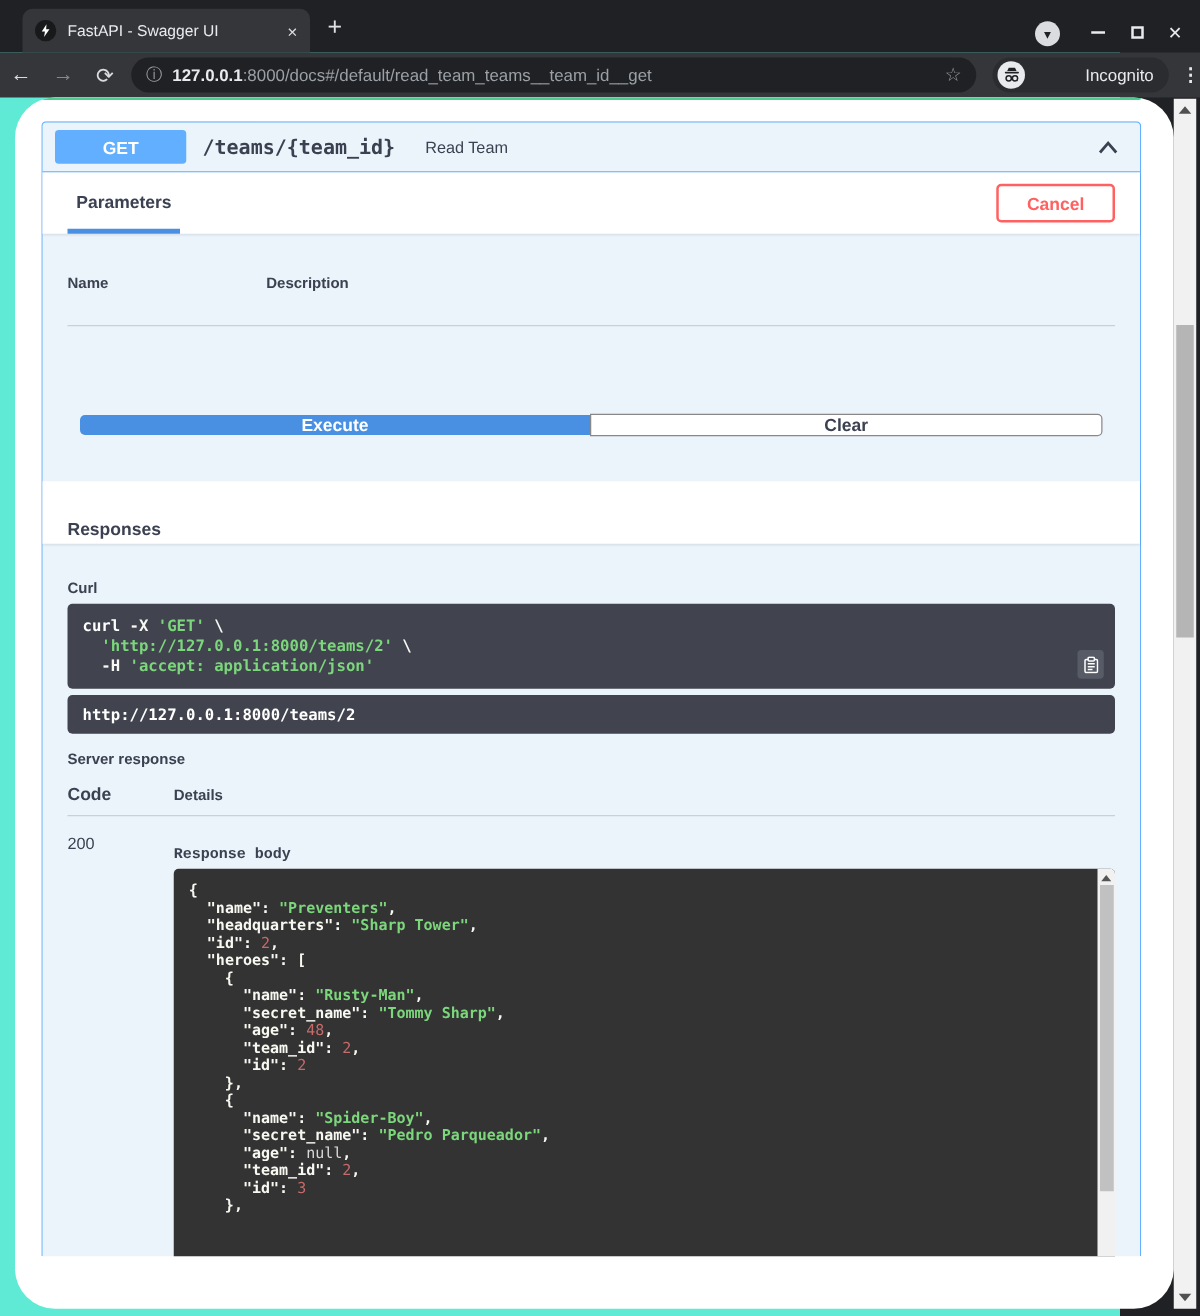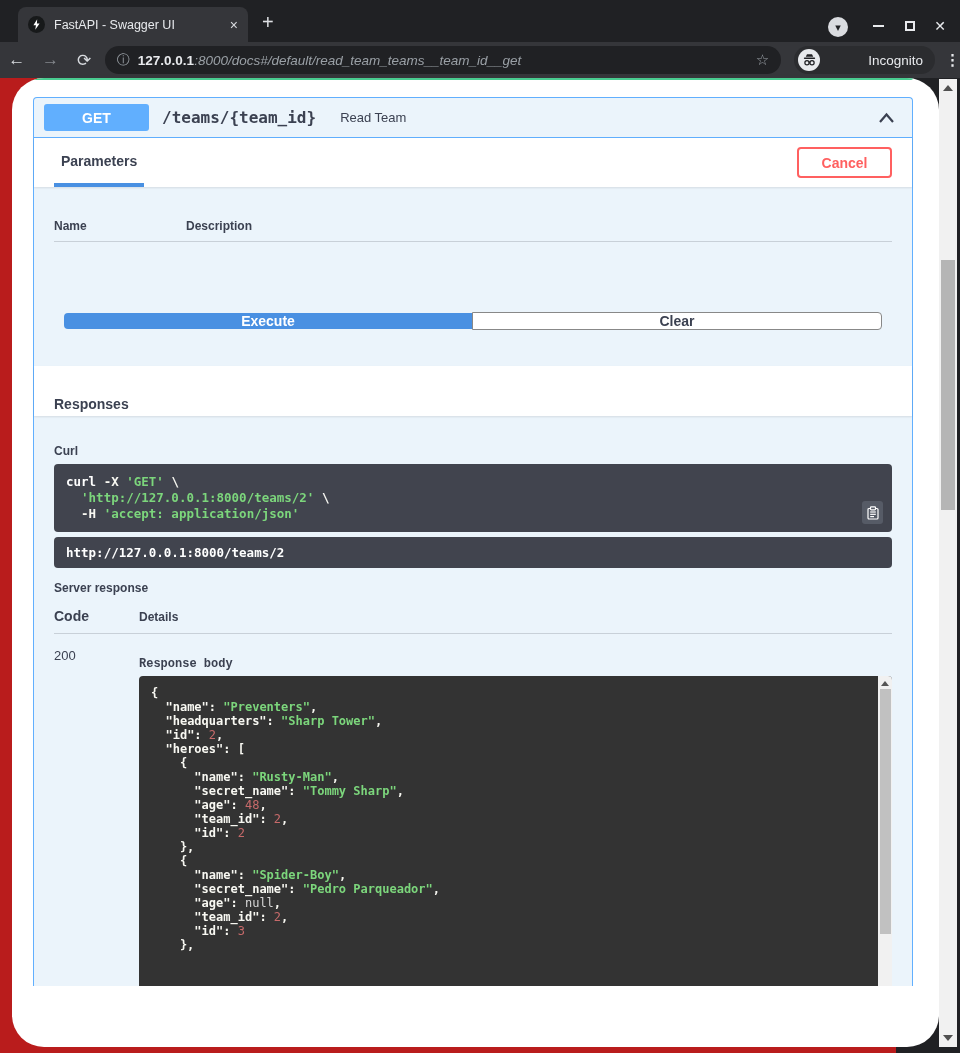--- a/index.html
+++ b/index.html
@@ -1,18 +1,18 @@
 <!DOCTYPE html>
 <html><head>
 <meta charset="utf-8">
 <style>
   * { box-sizing: border-box; margin: 0; padding: 0; }
   html,body { width: 960px; height: 1053px; overflow: hidden; background:#202124;
               font-family:"Liberation Sans", sans-serif; }
-  .window { position:relative; width:896px; height:1053px; background:#b91c1c; }
+  .window { position:relative; width:896px; height:1053px; background:#5eead4; }
 
   
   .tabstrip { position:absolute; left:0; top:0; width:960px; height:42px; background:#202124; }
   .tab { position:absolute; left:18px; top:7px; width:230px; height:35px; background:#35363a;
          border-radius:8px 8px 0 0; display:flex; align-items:center; padding:0 10px; }
   .favicon { width:17px; height:17px; border-radius:50%; background:#17191a; display:flex;
              align-items:center; justify-content:center; flex:0 0 auto; }
   .tab-title { color:#e8eaed; font-size:12.5px; margin-left:9px; white-space:nowrap; overflow:hidden; flex:1; }
   .tab-close { color:#dadce0; font-size:14px; margin-left:6px; cursor:default; }
   .newtab { position:absolute; left:262px; top:11px; color:#dfe1e5; font-size:20px; font-weight:400; }
@@ -26,21 +26,21 @@
 
   .toolbar { position:absolute; left:0; top:42px; width:960px; height:36px; background:#35363a;
              display:flex; align-items:center; }
   .navic { font-size:17px; color:#d8dbdf; width:34px; text-align:center; }
   .navic.fwd { color:#85898e; }
   .omnibox { margin-left:4px; width:684px; height:28px; background:#202124; border-radius:14px;
              display:flex; align-items:center; padding:0 12px; }
   .info-ic { color:#9aa0a6; font-size:13px; margin-right:8px; }
   .url { font-size:13.5px; white-space:nowrap; overflow:hidden; flex:1; }
   .url .host { color:#e8eaed; font-weight:bold; }
-  .url .rest { color:#9aa0a6;font-style:italic; }
+  .url .rest { color:#9aa0a6; }
   .star { color:#9aa0a6; font-size:15px; margin-left:8px; }
   .incog { margin-left:13px; height:28px; background:#2b2c2f; border-radius:14px; display:flex;
            align-items:center; padding:0 12px 0 4px;gap:40px; }
   .incog-ic { width:22px; height:22px; border-radius:50%; background:#e8eaed; display:flex;
               align-items:center; justify-content:center; margin-right:8px; }
   .incog-label { color:#e8eaed; font-size:13.5px; }
   .kebab { color:#e8eaed; font-size:15px; font-weight:bold; margin-left:10px; }
 
   
   .page { position:absolute; left:12px; top:78px; width:927px; height:969px; background:#ffffff;
@@ -57,22 +57,22 @@
   .op-chevron { margin-left:auto; margin-right:6px; display:flex; }
 
   .sec-header { height:49px; background:#fff; display:flex; align-items:center; justify-content:space-between;
                 padding:0 20px; box-shadow:0 1px 2px rgba(0,0,0,.1); position:relative; }
   .tab-params { height:100%; display:flex; align-items:center; border-bottom:4px solid #4990e2; padding:0 7px;
                 font-size:14px; font-weight:bold; color:#3b4151; }
   .cancel-btn { width:95px; height:31px; border:2px solid #ff6060; border-radius:4px; background:transparent;
                 color:#ff6060; font-weight:bold; font-size:14px; font-family:"Liberation Sans",sans-serif; }
 
   .params-body { padding:32px 20px 0 20px; }
-  .cols { display:flex; font-size:12px; font-weight:bold; padding-bottom:8px;
-          border-bottom:1px solid rgba(59,65,81,.2); }
+  .cols { display:flex; font-size:12px; font-weight:bold; padding-bottom:27px;
+          border-bottom:1px solid rgba(59,65,81,.2);gap:27px; }
   .col-name { width:132px; }
   .param-row { display:flex; padding-top:12px; }
   .pcell-name { width:132px; }
   .pname { font-size:16px; font-weight:bold; color:#3b4151; }
   .pstar { color:#f00; font-size:14px; }
   .preq { color:#f00; font-size:10px; position:relative; top:-5px; margin-left:2px; }
   .ptype { font-family:"DejaVu Sans Mono",monospace; font-weight:bold; font-size:12px; margin-top:7px; }
   .ppath { font-family:"DejaVu Sans Mono",monospace; font-style:italic; font-size:12px; color:#808695; margin-top:7px; }
   .pinput { width:340px; height:35px; margin-top:7px; border:1px solid #d9d9d9; border-radius:4px;
             padding:0 13px; font-size:14px; color:#3b4151; font-family:"Liberation Sans",sans-serif; background:#fff; }

